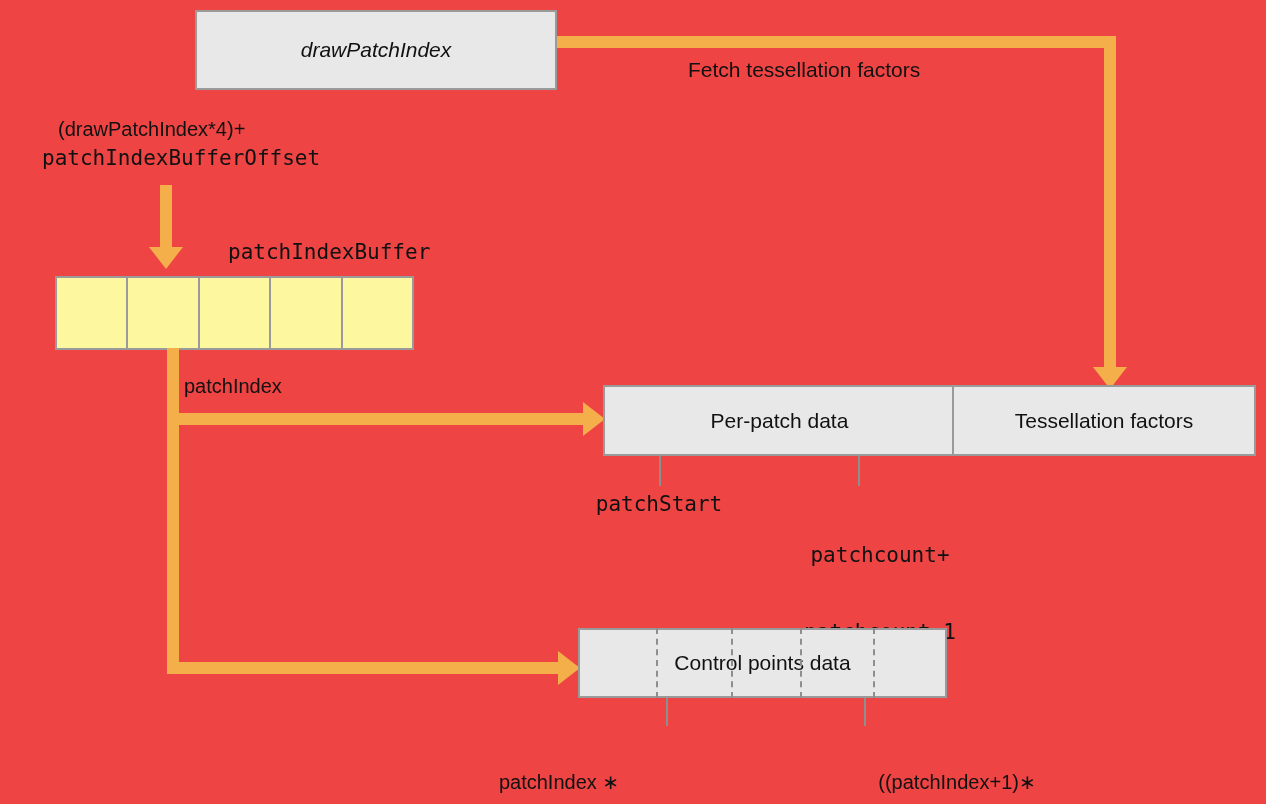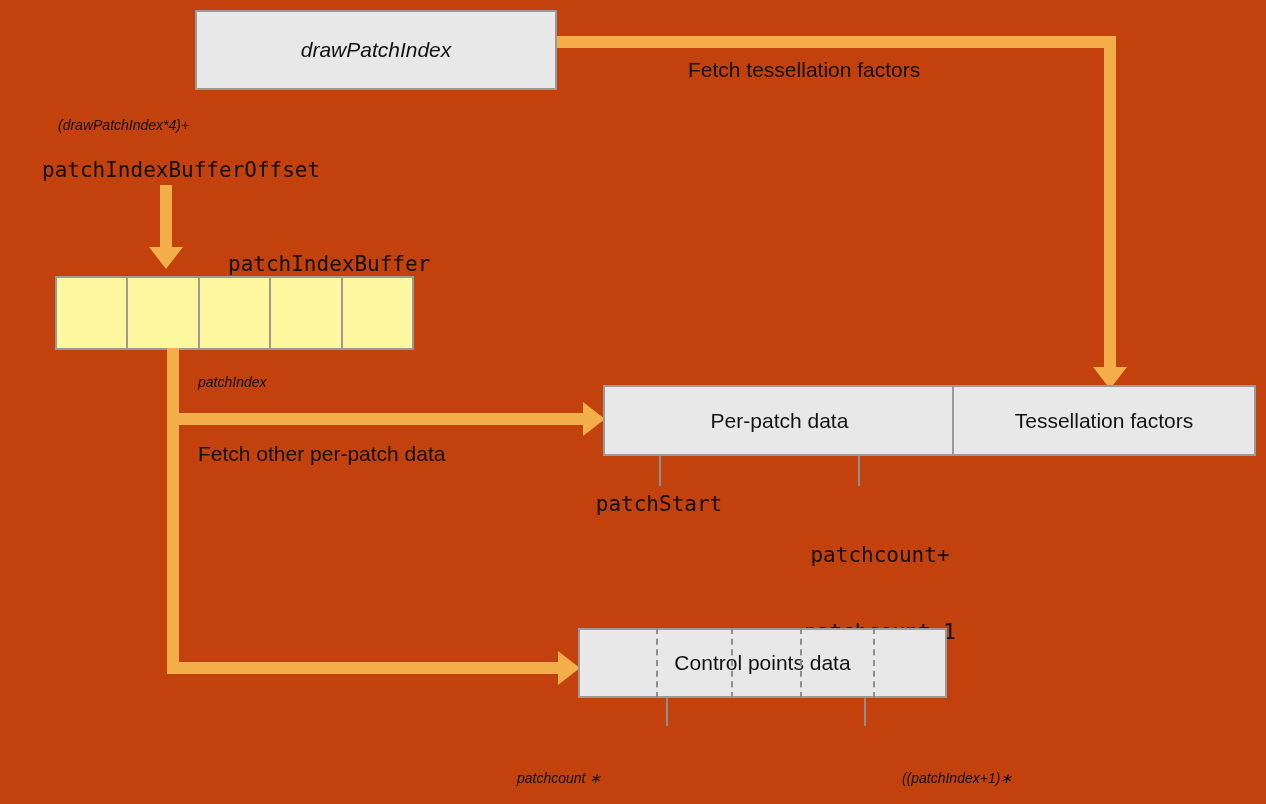--- a/index.html
+++ b/index.html
@@ -4,21 +4,21 @@
 <style>
   html, body {
     margin: 0;
     padding: 0;
     background: #ffffff;
   }
   #canvas {
     position: relative;
     width: 1266px;
     height: 804px;
-    background: #c2410c;
+    background: #ef4444;
     overflow: hidden;
     font-family: "Liberation Sans", sans-serif;
   }
 
   
   .box {
     position: absolute;
     box-sizing: border-box;
     background: #e8e8e8;
     border: 2px solid #9a9a9a;
@@ -84,64 +84,63 @@
   }
 
   
   .lbl {
     position: absolute;
     color: #111111;
     white-space: pre;
     line-height: 1.22;
   }
   .sans      { font-family: "Liberation Sans", sans-serif; font-size: 21px; }
-  .sans-i    { font-family: "Liberation Sans", sans-serif; font-size: 14px; font-style: italic; }
+  .sans-i    { font-family: "Liberation Sans", sans-serif; font-size: 20px; }
   .mono      { font-family: "DejaVu Sans Mono", monospace; font-size: 21px; }
   .center    { text-align: center; transform: translateX(-50%); }
   .lineblk   { display: block; }
 </style>
 </head>
 <body>
 
 <div id="canvas">
 
   <div class="box italic" style="left:195px; top:10px; width:362px; height:80px;">drawPatchIndex</div>
 
   <div class="obar" style="left:557px; top:36px; width:559px; height:12px;"></div>
   <div class="obar" style="left:1104px; top:36px; width:12px; height:339px;"></div>
   <div class="arrow-down" style="left:1093px; top:367px;"></div>
 
   <div class="lbl sans" style="left:688px; top:57px;">Fetch tessellation factors</div>
 
   <div class="lbl sans-i" style="left:58px; top:117px;">(drawPatchIndex*4)+</div>
-  <div class="lbl mono" style="left:42px; top:146px;margin-top:12px;">patchIndexBufferOffset</div>
+  <div class="lbl mono" style="left:42px; top:146px;">patchIndexBufferOffset</div>
 
   <div class="obar" style="left:160px; top:185px; width:12px; height:67px;"></div>
   <div class="arrow-down" style="left:149px; top:247px;"></div>
 
-  <div class="lbl mono" style="left:228px; top:240px;margin-top:12px;">patchIndexBuffer</div>
+  <div class="lbl mono" style="left:228px; top:240px;">patchIndexBuffer</div>
 
   <div class="buffer" style="left:55px; top:276px;">
     <div class="cell"></div>
     <div class="cell"></div>
     <div class="cell"></div>
     <div class="cell"></div>
     <div class="cell"></div>
   </div>
 
   <div class="obar" style="left:167px; top:348px; width:12px; height:326px;"></div>
 
   <div class="obar" style="left:167px; top:413px; width:424px; height:12px;"></div>
   <div class="arrow-right" style="left:583px; top:402px;"></div>
 
   <div class="obar" style="left:167px; top:662px; width:399px; height:12px;"></div>
   <div class="arrow-right" style="left:558px; top:651px;"></div>
 
-  <div class="lbl sans-i" style="left:198px; top:374px;">patchIndex</div>
-  <div class="lbl sans" style="left:198px; top:441px;">Fetch other per-patch data</div>
+  <div class="lbl sans-i" style="left:184px; top:374px;">patchIndex</div>
 
   <div class="box" style="left:603px; top:385px; width:353px; height:71px;">Per-patch data</div>
 
   <div class="leader" style="left:659px; top:456px; height:30px;"></div>
   <div class="leader" style="left:858px; top:456px; height:30px;"></div>
 
   <div class="lbl mono center" style="left:659px; top:492px;">patchStart</div>
 
   <div class="lbl mono center" style="left:880px; top:492px;">
     <span class="lineblk">patchcount+</span>
@@ -153,21 +152,21 @@
   <div class="box" style="left:952px; top:385px; width:304px; height:71px;">Tessellation factors</div>
   <div class="dashed-div" style="left:656px; top:628px;"></div>
   <div class="dashed-div" style="left:731px; top:628px;"></div>
   <div class="dashed-div" style="left:800px; top:628px;"></div>
   <div class="dashed-div" style="left:873px; top:628px;"></div>
 
   <div class="leader" style="left:666px; top:698px; height:28px;"></div>
   <div class="leader" style="left:864px; top:698px; height:28px;"></div>
 
   <div class="lbl center" style="left:559px; top:731px;">
-    <span class="lineblk sans-i">patchcount ∗</span>
+    <span class="lineblk sans-i">patchIndex ∗</span>
     
   </div>
 
   <div class="lbl center" style="left:957px; top:731px;">
     <span class="lineblk sans-i">((patchIndex+1)∗</span>
     
   </div>
 
 </div>
 

